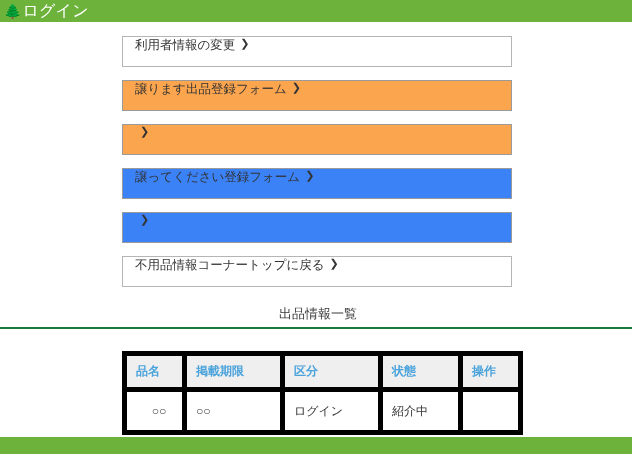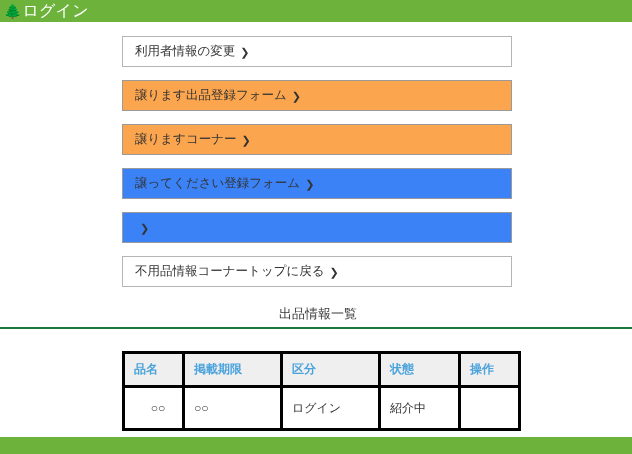--- a/index.html
+++ b/index.html
@@ -45,21 +45,20 @@
   .nav-stack {
     padding-top: 14px;
   }
   .nav-btn {
     margin: 0 0 13px 122px;
     width: 390px;
     height: 31px;
     box-sizing: border-box;
     border: 1px solid #a8a8a8;
     display: flex;
-    align-items: center;
     padding-left: 12px;
     font-size: 12.5px;
     color: #333333;
     cursor: pointer;
     background: #ffffff;
     user-select: none;
   }
   .nav-btn.plain   { background: #ffffff; border-color: #b5b5b5; }
   .nav-btn.orange  { background: #FBA54E; border-color: #9a9a9a; }
   .nav-btn.teal    { background: #3b82f6; border-color: #9a9a9a; }
@@ -95,21 +94,21 @@
     margin-top: 22px;
     width: 396px;
   }
   table.listing {
     border-collapse: collapse;
     width: 396px;
     table-layout: fixed;
   }
   table.listing th,
   table.listing td {
-    border: 3px solid #000000;
+    border: 5px solid #000000;
     font-weight: normal;
     font-size: 12px;
     box-sizing: border-box;
   }
   table.listing th {
     background: #efefef;
     color: #4BA3DC;
     font-weight: bold;
     text-align: left;
     padding: 7px 0 7px 9px;
@@ -163,21 +162,20 @@
     <span>利用者情報の変更</span>
     <span class="chev">❯</span>
   </div>
 
   <div class="nav-btn orange">
     <span>譲ります出品登録フォーム</span>
     <span class="chev">❯</span>
   </div>
 
   <div class="nav-btn orange">
-    <span>譲りますコーナー</span>
     <span class="chev">❯</span>
   </div>
 
   <div class="nav-btn teal">
     <span>譲ってください登録フォーム</span>
     <span class="chev">❯</span>
   </div>
 
   <div class="nav-btn teal">
     <span class="chev">❯</span>

